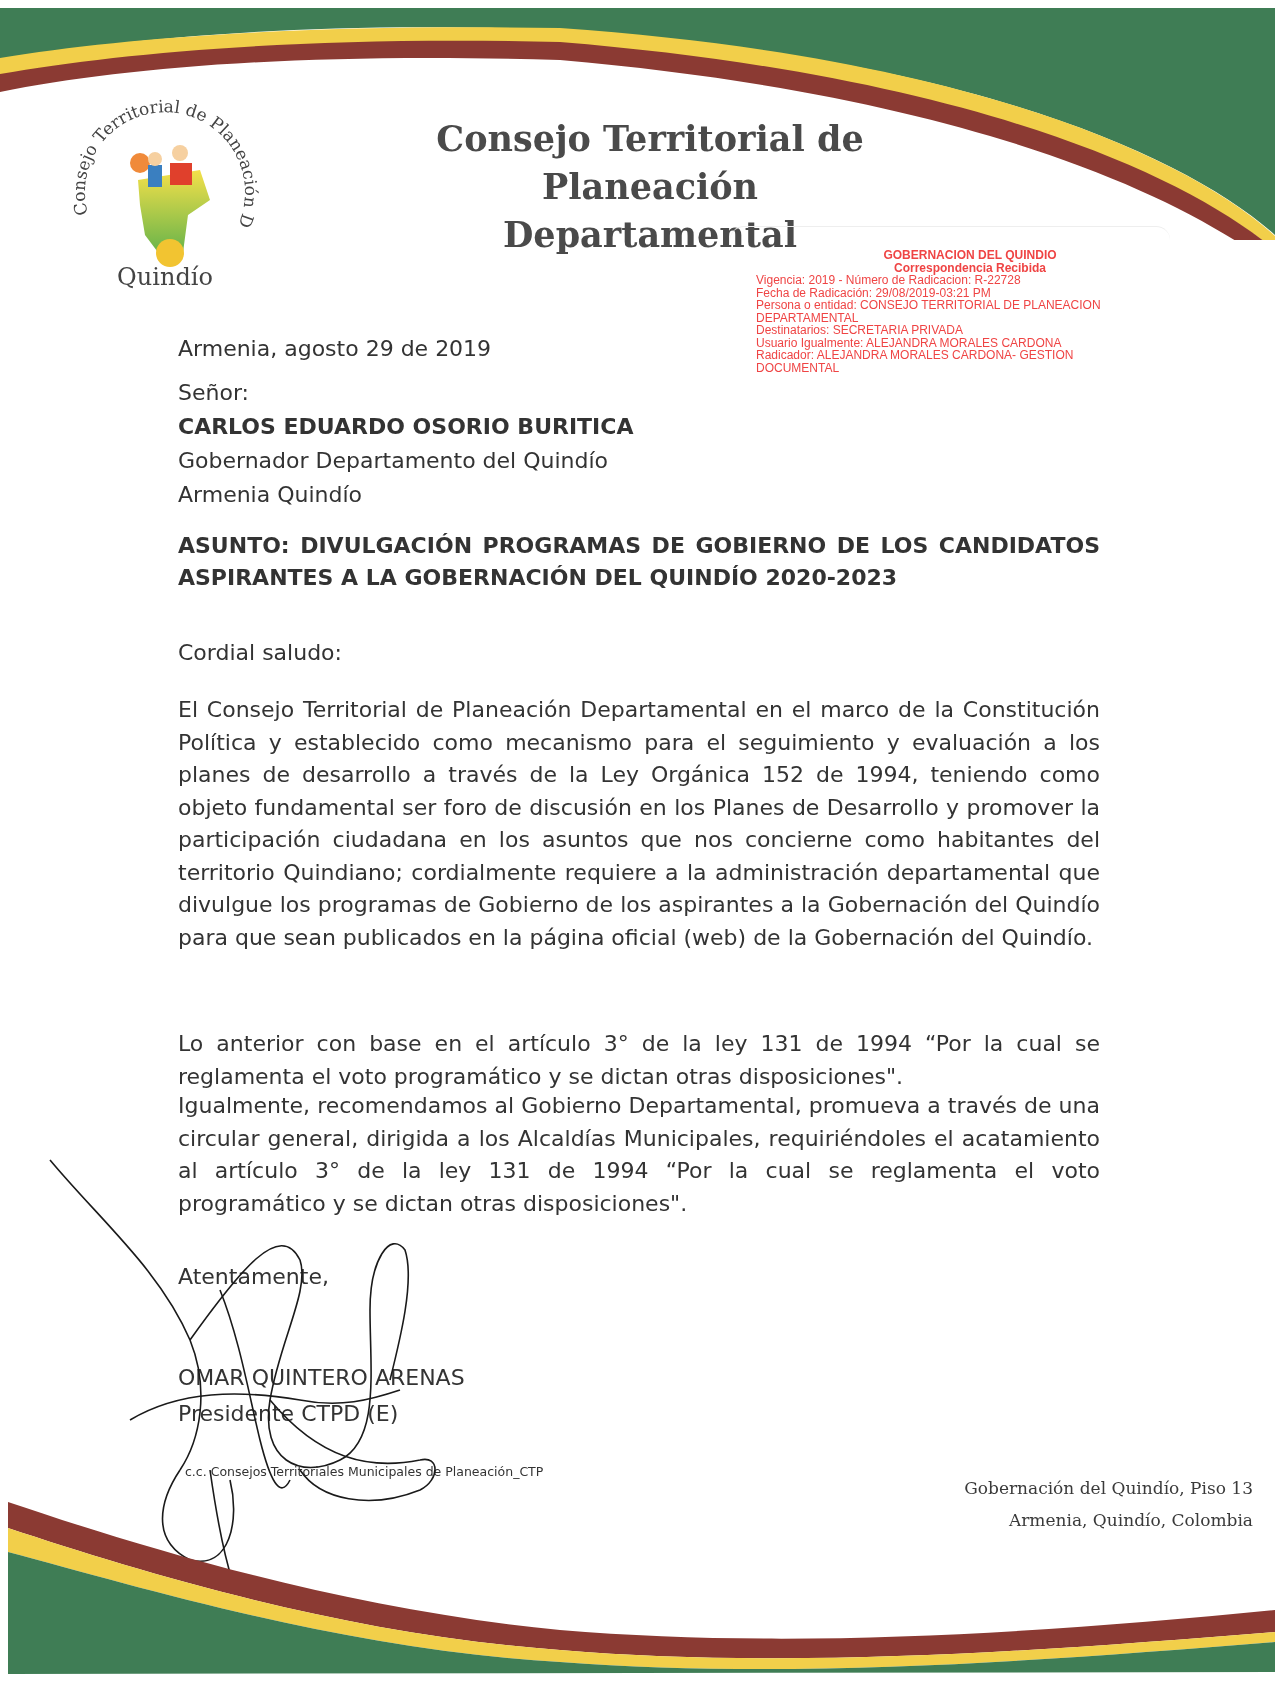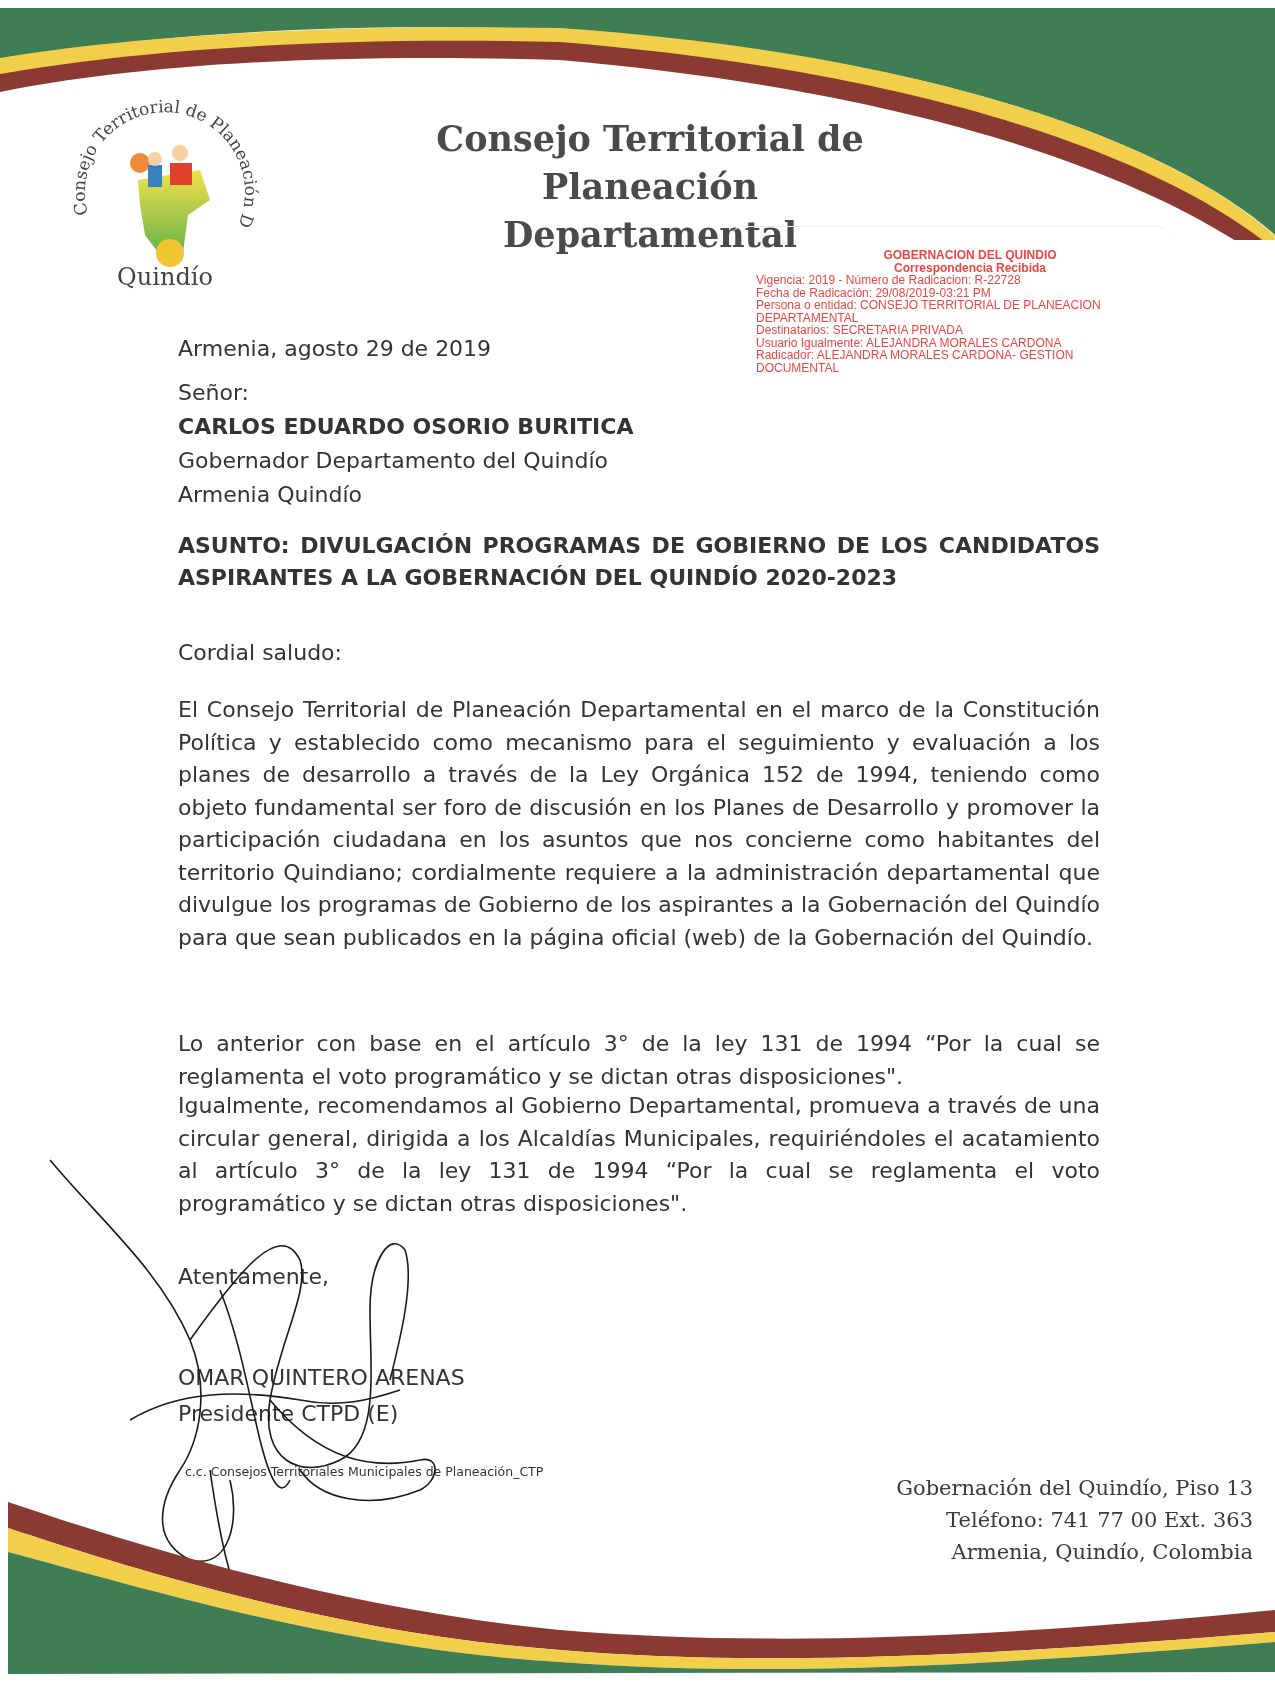--- a/index.html
+++ b/index.html
@@ -21,21 +21,21 @@
   .asunto { top: 530px; width: 922px; font-weight: bold; line-height: 32px; text-align: justify; text-align-last: left; }
   .saludo { top: 640px; }
   .para { width: 922px; line-height: 32.5px; text-align: justify; }
   .p1 { top: 694px; }
   .p2 { top: 1028px; }
   .p3 { top: 1090px; }
   .closing { top: 1264px; }
   .signer { top: 1360px; line-height: 36px; }
   .signer .sname { font-weight: normal; }
   .cc { position: absolute; left: 185px; top: 1464px; font-size: 12.5px; color: #333; }
-  .footer { position: absolute; right: 22px; top: 1472px; text-align: right; font-family: "DejaVu Serif", serif; font-size: 21px; line-height: 32px; color: #3a3a3a; }
+  .footer { position: absolute; right: 22px; top: 1472px; text-align: right; font-family: "DejaVu Serif", serif; font-size: 17px; line-height: 32px; color: #3a3a3a; }
   .signature { position: absolute; left: 40px; top: 1140px; width: 420px; height: 440px; pointer-events: none; }
 </style>
 </head>
 <body>
 
 <div class="band top-band">
   <svg width="1275" height="240" viewBox="0 0 1275 240">
     <path d="M0,8 L1275,8 L1275,235 C1180,150 950,55 560,30 C300,20 120,40 0,60 Z" fill="#3f7d55"></path>
     <path d="M0,58 C120,38 300,24 560,28 C950,55 1180,150 1275,236 L1275,250 C1170,165 940,75 560,44 C300,36 120,54 0,75 Z" fill="#f2cf4a"></path>
     <path d="M0,74 C120,53 300,36 560,42 C940,73 1170,163 1275,250 L1275,268 C1160,180 930,92 560,60 C300,52 120,68 0,92 Z" fill="#8b3a33"></path>
@@ -120,21 +120,20 @@
     <path d="M140,330 C120,360 110,400 150,420 C190,430 200,380 190,340"></path>
     <path d="M180,150 C200,200 210,260 220,300 C230,340 240,360 250,340"></path>
     <path d="M90,280 C140,250 200,250 260,260 C300,268 330,260 360,250"></path>
     <path d="M230,260 C280,320 330,330 380,320 C400,315 400,340 380,350 C330,370 280,360 260,330"></path>
     <path d="M170,330 C180,400 190,440 200,460"></path>
   </svg>
 </div>
 
 <div class="footer">
   <div>Gobernación del Quindío, Piso 13</div>
-  <div>Teléfono: 741 77 00 Ext. 363</div>
   <div>Armenia, Quindío, Colombia</div>
 </div>
 
 <div class="band bottom-band">
   <svg width="1275" height="206" viewBox="0 0 1275 206">
     <path d="M8,12 C150,60 350,120 560,140 C800,160 1050,142 1275,120 L1275,142 C1050,160 800,180 560,160 C350,145 150,85 8,38 Z" fill="#8b3a33"></path>
     <path d="M8,38 C150,85 350,145 560,160 C800,180 1050,160 1275,142 L1275,152 C1050,170 800,190 560,172 C350,160 150,100 8,62 Z" fill="#f2cf4a"></path>
     <path d="M8,62 C150,100 350,160 560,172 C800,190 1050,170 1275,152 L1275,182 L8,184 Z" fill="#3f7d55"></path>
   </svg>
 </div>

